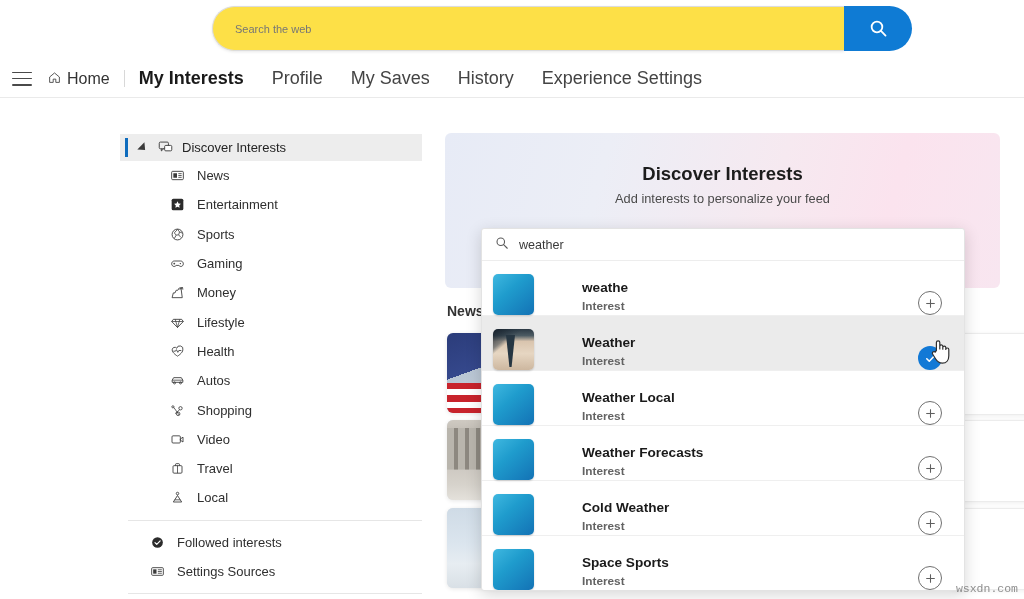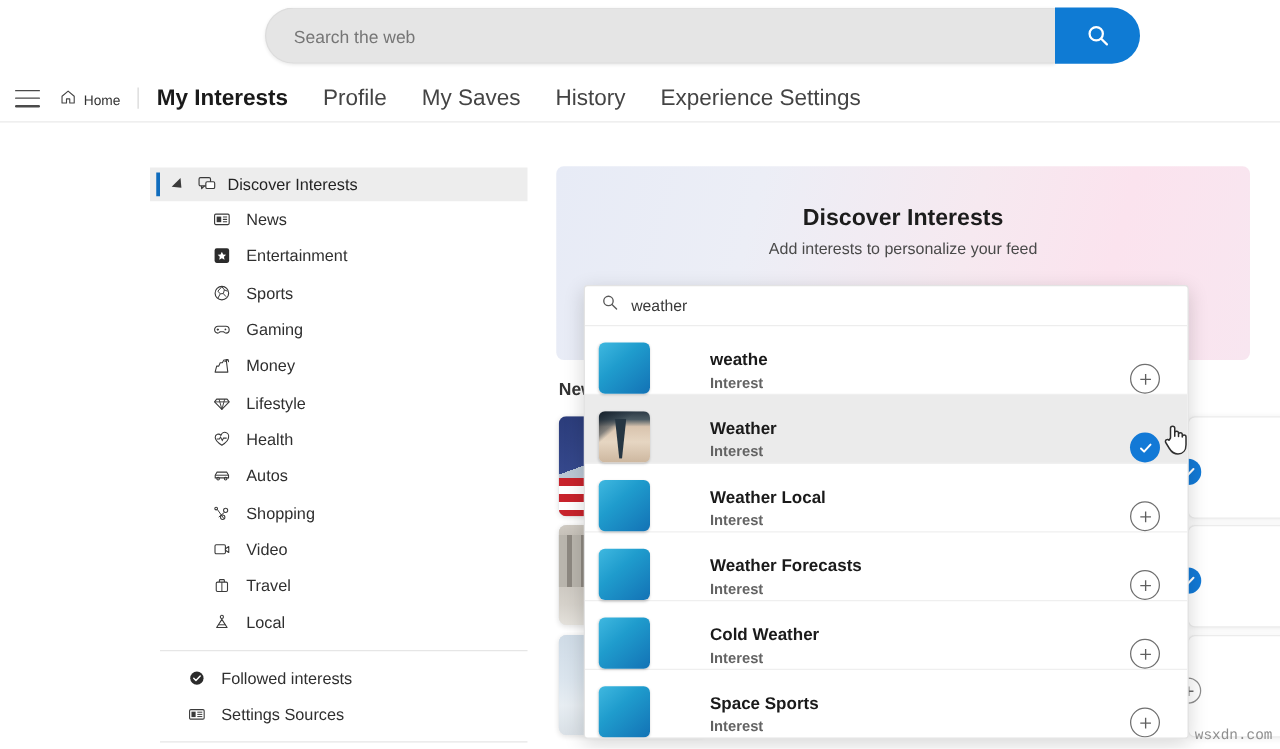--- a/index.html
+++ b/index.html
@@ -12,27 +12,27 @@
   #app { position: relative; width: 1024px; height: 599px; background:#fff; }
 
   
   .topsearch-wrap {
     position: absolute; left: 212px; top: 6px;
     width: 700px; height: 45px;
     display: flex; align-items: stretch;
   }
   .topsearch-input {
     flex: 1;
-    background: #e5e5e5;
+    background: #fde047;
     border: 1px solid #dcdcdc;
     border-right: none;
     border-radius: 24px 0 0 24px;
     display: flex; align-items: center;
     padding-left: 22px;
-    font-size: 14px;
+    font-size: 11px;
     color: #767676;
     box-shadow: 0 1px 3px rgba(0,0,0,0.09);
   }
   .topsearch-btn {
     width: 68px;
     background: #0f7bd4;
     border-radius: 0 24px 24px 0;
     display: flex; align-items: center; justify-content: center;
     cursor: pointer;
   }
@@ -46,22 +46,22 @@
     border-bottom: 1px solid #eaeaea;
   }
   .hamburger {
     width: 20px; height: 14px;
     margin-left: 12px; margin-right: 16px;
     display: flex; flex-direction: column; justify-content: space-between;
     cursor: pointer;
   }
   .hamburger i { display:block; height: 1.6px; background: #4a4a4a; border-radius:1px; }
   .nav-home {
-    display:flex; align-items:flex-end; gap:6px;
-    font-size: 11px; color: #333; cursor: pointer;
+    display:flex; align-items:flex-start; gap:6px;
+    font-size: 16px; color: #333; cursor: pointer;
   }
   .nav-sep {
     width: 1px; height: 17px; background: #d8d8d8;
     margin: 0 14px;
   }
   .nav-item {
     font-size: 18px; color: #444;
     margin-right: 28px; cursor: pointer; white-space: nowrap;
   }
   .nav-item.active { color: #1a1a1a; font-weight: 700; }
@@ -168,21 +168,21 @@
     position:absolute; left: -11px; top: 33px;
     width: 21px; height: 21px; border-radius: 50%;
     display:flex; align-items:center; justify-content:center;
     cursor:pointer;
   }
   .badge.checked { background:#1279d6; }
   .badge.plus { background:#ffffff; border:1.3px solid #8e8e8e; }
 
   
   .dropdown {
-    position:absolute; left: 467px; top: 228px;
+    position:absolute; left: 481px; top: 228px;
     width: 484px; height: 363px;
     background:#ffffff;
     border: 1px solid #e3e3e3;
     border-radius: 3px;
     box-shadow: 0 4px 16px rgba(0,0,0,0.16);
     overflow:hidden;
   }
   .dd-search {
     height: 32px; display:flex; align-items:center;
     padding-left: 13px; border-bottom: 1px solid #ededed;

